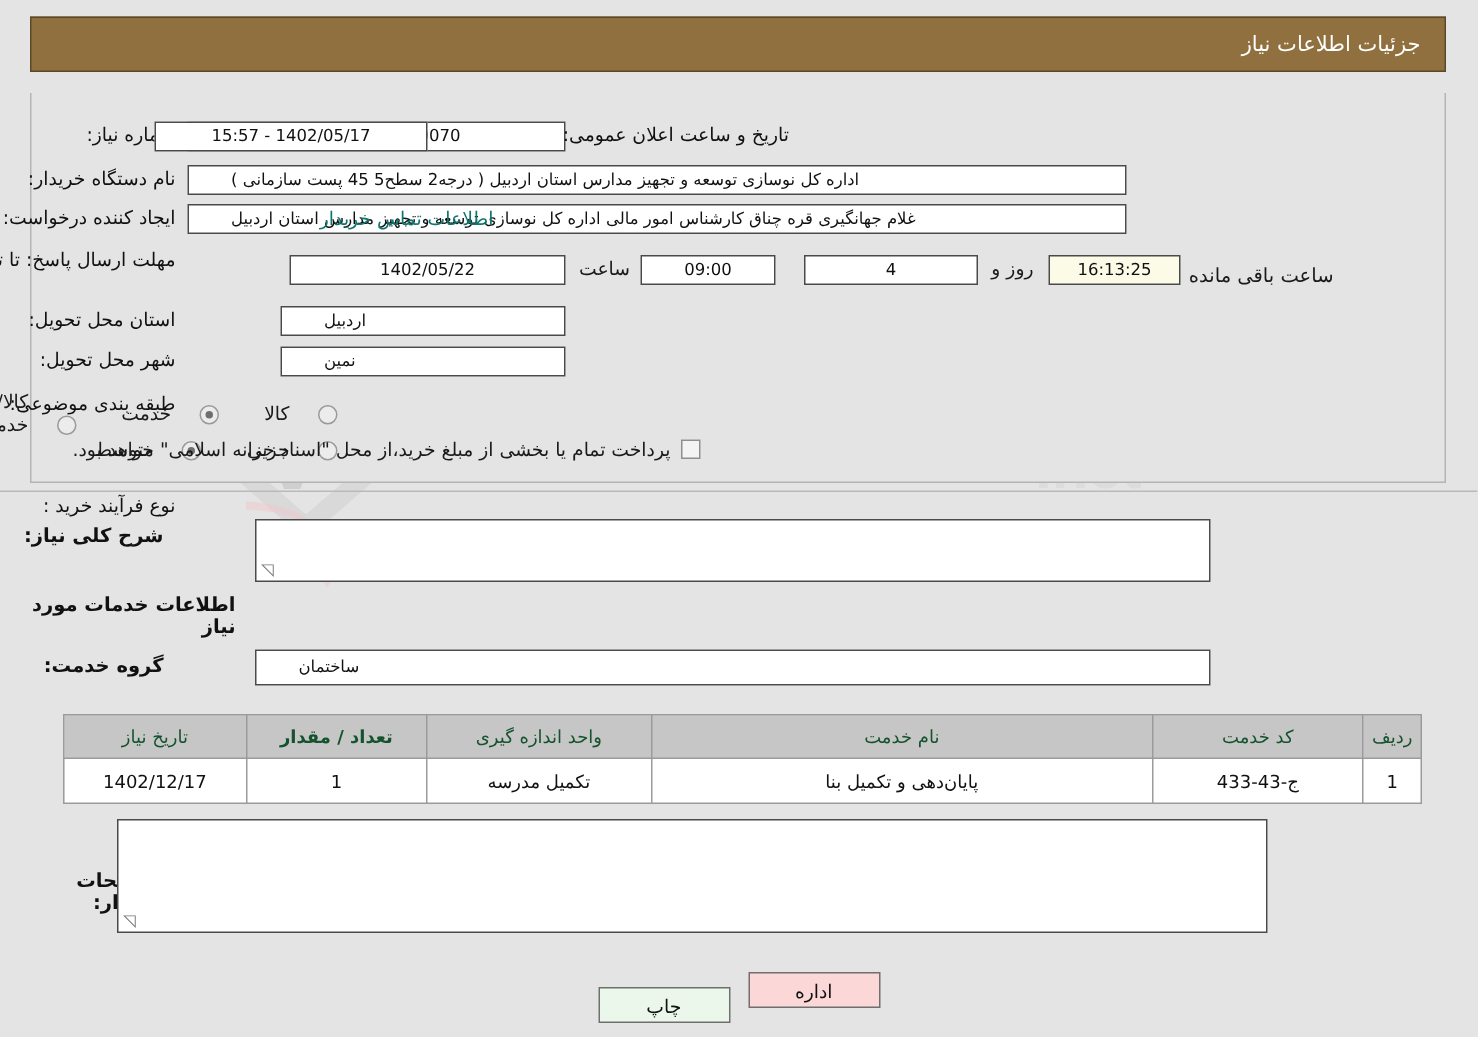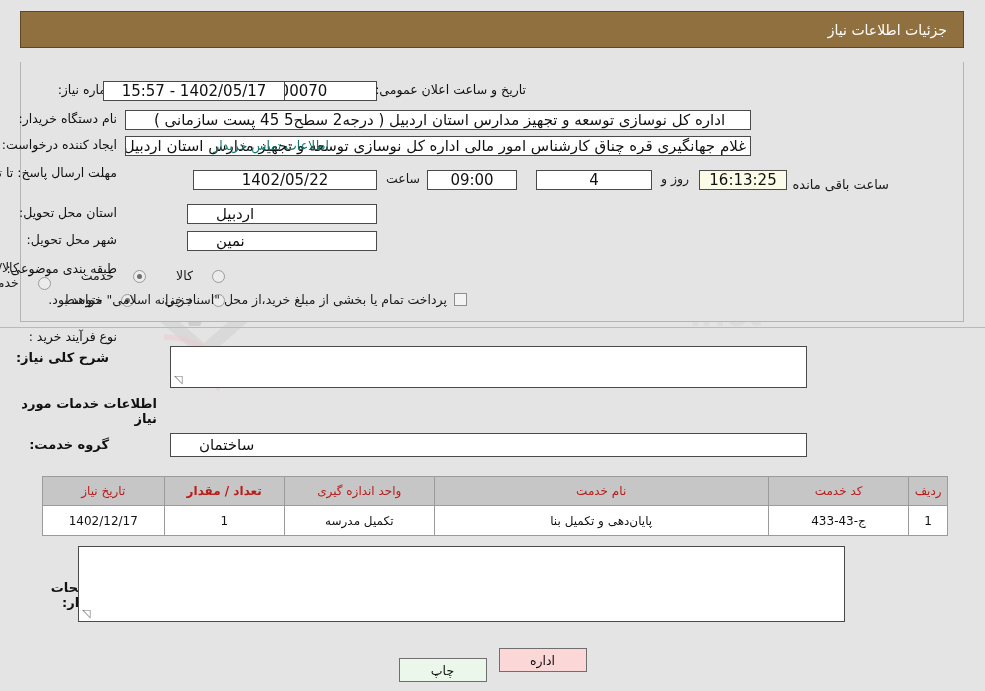--- a/index.html
+++ b/index.html
@@ -157,21 +157,21 @@
     line-height: 14px;
     text-align: left;
   }
   .fld {
     border: 1px solid #4a4a4a;
     background: #ffffff;
     box-sizing: border-box;
     height: 20px;
     line-height: 18px;
     padding: 0 4px;
-    font-size: 15px;
+    font-size: 11px;
     color: #111;
     overflow: hidden;
     text-overflow: clip;
     white-space: nowrap;
   }
   .fld.center { text-align: center; }
   .fld.right  { text-align: left; padding-left: 28px; }
   .fld.beige  { background: #fbfbe8; }
   .link {
     color: #0f766e;
@@ -253,21 +253,21 @@
     top: 476px;
     width: 906px;
     border-collapse: collapse;
     font-size: 12px;
   }
   table.items th {
     background: #c6c6c6;
     border: 1px solid #9b9b9b;
     height: 26px;
     font-weight: normal;
-    color: #b91c1c;
+    color: #14532d;
     font-size: 12px;
   }
   table.items td {
     background: #ffffff;
     border: 1px solid #9b9b9b;
     height: 27px;
     text-align: center;
     color: #111;
     font-size: 12px;
   }

